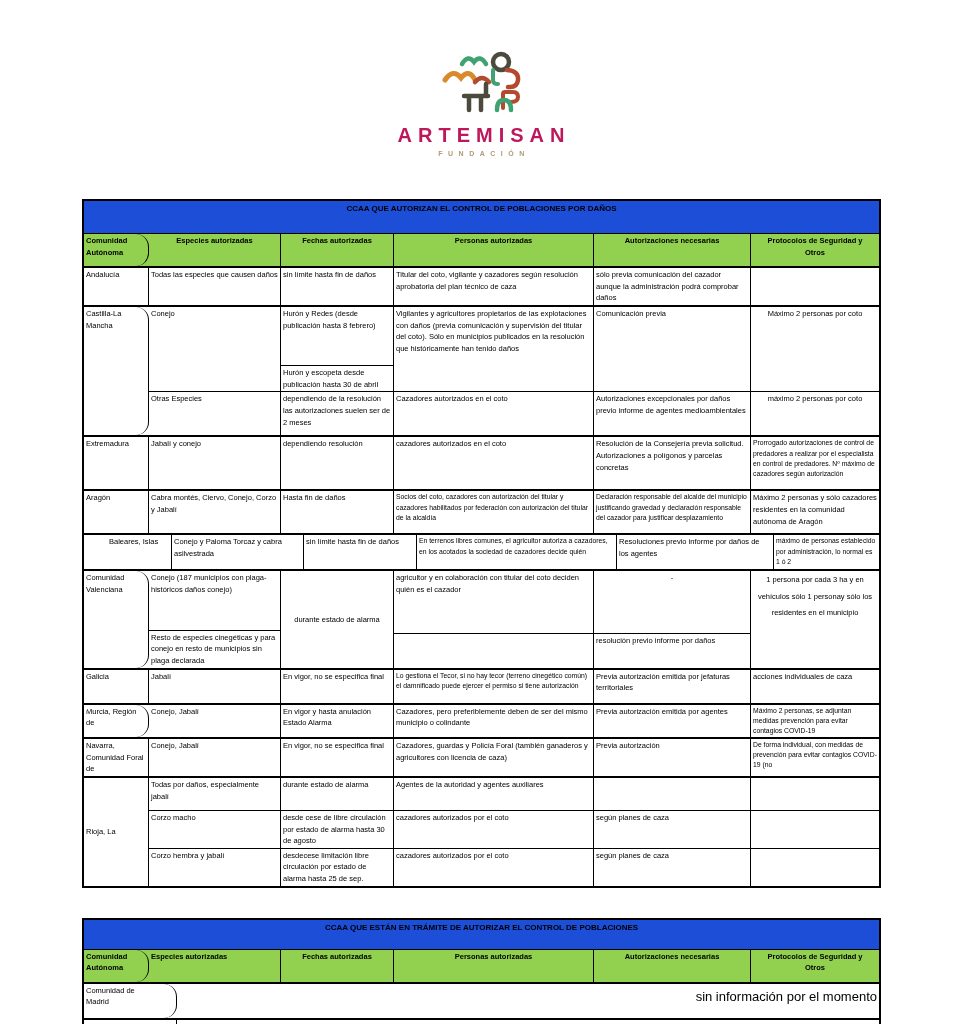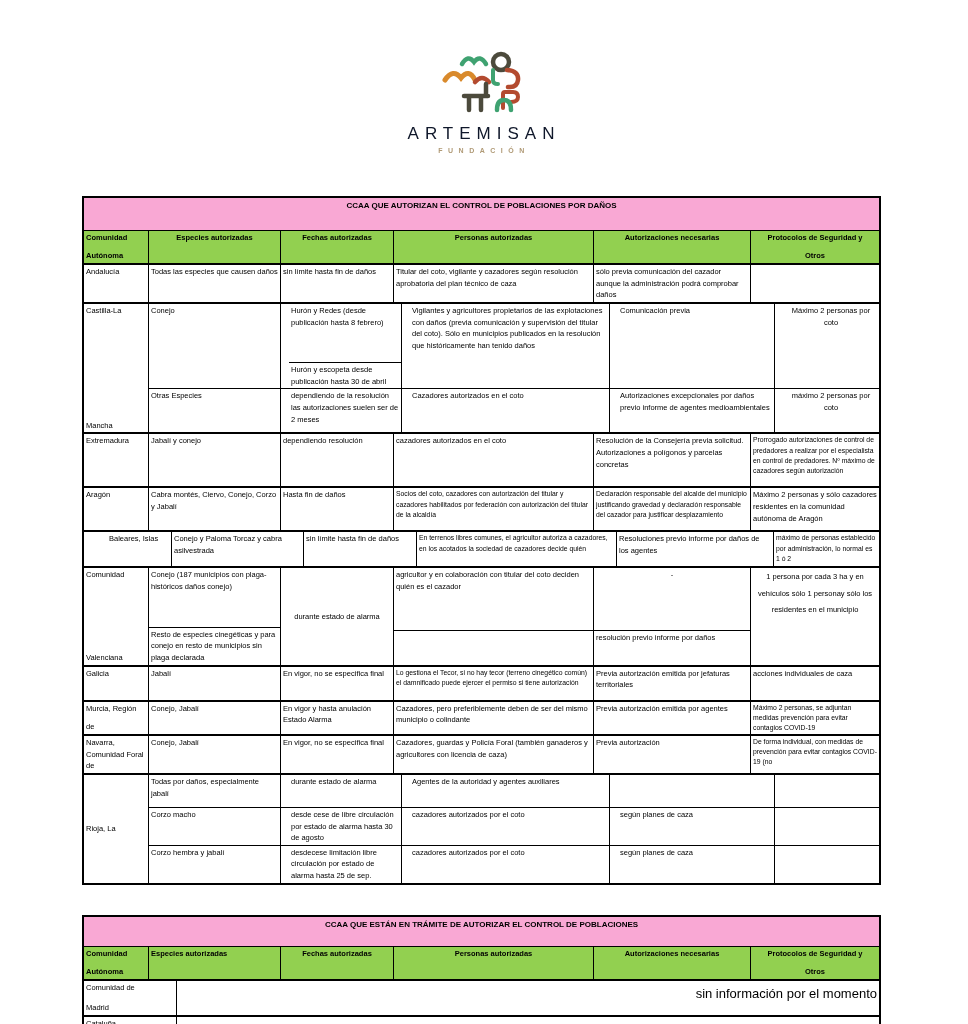--- a/index.html
+++ b/index.html
@@ -3,51 +3,51 @@
 <meta charset="utf-8">
 <style>
   html,body{margin:0;padding:0;}
   body{
     width:968px;height:1024px;background:#ffffff;overflow:hidden;
     font-family:"Liberation Sans","DejaVu Sans",sans-serif;color:#000;
   }
   
   .logo-wrap{width:240px;margin:50px auto 0 auto;text-align:center;}
   .logo-mark{display:block;margin:0 auto;}
-  .logo-title{font-size:17px;letter-spacing:6px;color:#0f172a;margin-top:2px;font-weight:400;}
+  .logo-title{font-size:20px;letter-spacing:6px;color:#be185d;margin-top:2px;font-weight:700;}
   .logo-sub{font-size:7px;letter-spacing:5.5px;color:#b09a76;margin-top:3px;font-weight:700;}
   
   .xtable{margin-left:82px;width:799px;border:2px solid #000;box-sizing:border-box;}
   .t1{margin-top:42px;}
   .t2{margin-top:30px;}
-  .ttitle{background:#f9a8d4;min-height:33px;box-sizing:border-box;border-bottom:1px solid #000;
+  .ttitle{background:#1d4ed8;min-height:33px;box-sizing:border-box;border-bottom:1px solid #000;
     text-align:center;font-weight:700;font-size:8px;padding-top:3px;}
   .t2 .ttitle{min-height:30px;}
   .thead{display:flex;background:#92d050;min-height:32px;border-bottom:2px solid #000;font-weight:700;}
   .tbody > .trow + .trow{border-top:2px solid #000;}
   .trow{display:flex;}
   .t2 .trow + .trow{border-top:2px solid #000;}
   .cell{box-sizing:border-box;border-right:1px solid #000;padding:1px 2px;font-size:7.5px;line-height:1.55;overflow:hidden;}
   .cell:last-child{border-right:none;}
   .c1{width:65px;flex:0 0 65px;}
   .c2{width:132px;flex:0 0 132px;}
   .c3{width:113px;flex:0 0 113px;}
   .c4{width:200px;flex:0 0 200px;}
   .c5{width:157px;flex:0 0 157px;}
   .c6{width:132px;flex:1 1 auto;}
   .c1w{width:93px;flex:0 0 93px;}
   .subcol{flex:1 1 auto;display:flex;flex-direction:column;min-width:0;}
-  .subrow{display:flex;flex:1 1 auto;gap:8px;}
+  .subrow{display:flex;flex:1 1 auto;}
   .subrow + .subrow{border-top:1px solid #000;}
   .stack{display:flex;flex-direction:column;padding:0;}
   .half{padding:1px 2px;flex:1 1 auto;}
   .half + .half{border-top:1px solid #000;margin-top:33px;}
   .h45{flex:45 1 0;}
   .h55{flex:55 1 0;}
-  .spread{display:flex;flex-direction:column;justify-content:space-between;}
+  .spread{display:flex;flex-direction:column;border-radius:13px;}
   .vcenter{display:flex;align-items:center;}
   .allcenter{display:flex;align-items:center;justify-content:center;text-align:center;}
   .hcenter{text-align:center;}
   .lh2{line-height:2.15;}
   .xs{font-size:6.8px;line-height:1.5;}
   .infocell{flex:1 1 auto;text-align:right;font-size:13px;padding-top:3px;}
 </style>
 </head>
 <body>
 

